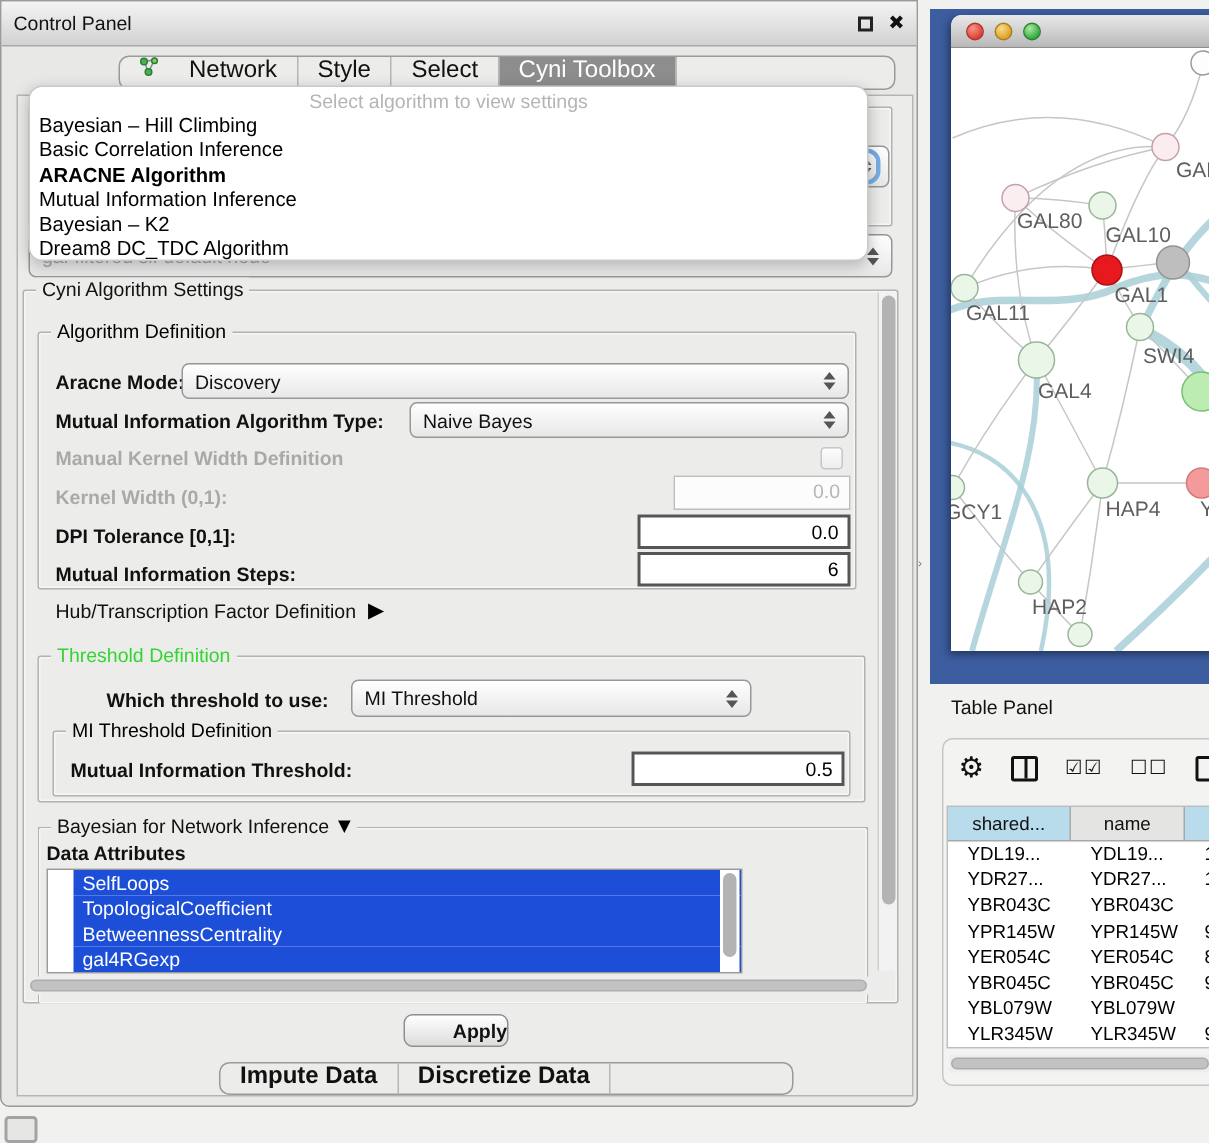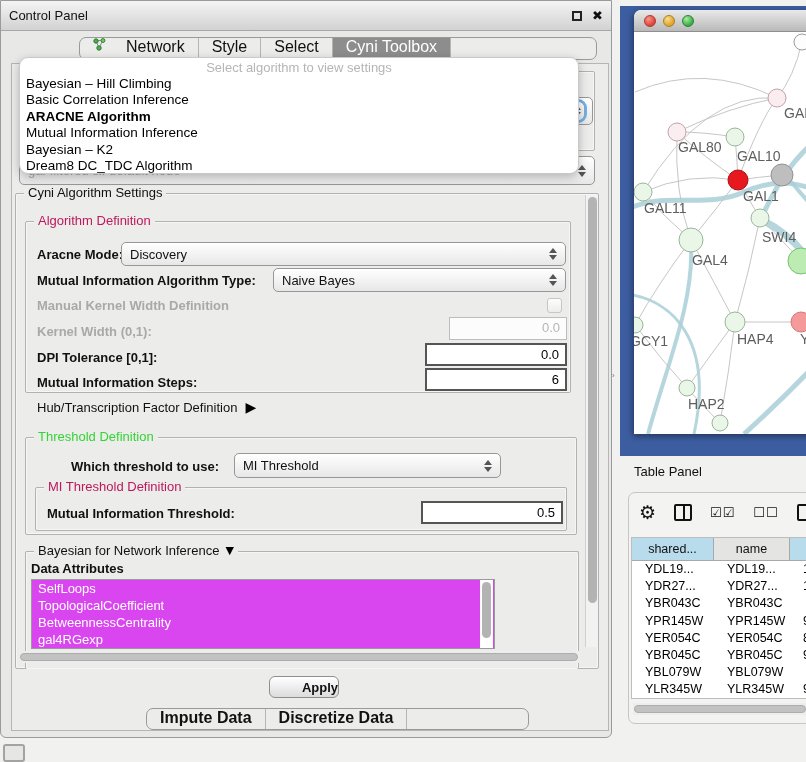--- a/index.html
+++ b/index.html
@@ -49,31 +49,31 @@
 
   
   .content { position:absolute; left:10px; top:62px; width:598px; height:668px;
         background:#ececea; border:1px solid #b5b5b5; }
 
   label.b { font-weight:bold; font-size:13px; color:#111; }
   label.dis { color:#a9a9a9; }
   .field { position:absolute; background:#fff; border:2px solid #555; font-size:13px;
         text-align:right; padding:2px 6px; color:#000; }
   .field.dis { border:1px solid #bdbdbd; color:#b5b5b5; background:#fcfcfc; }
-  .blue-title { color:#be185d; }
+  .blue-title { color:#000000; }
   .green-title { color:#35d435; }
 
   .scrollbar-v { position:absolute; width:13px; background:#f2f2f2; border-left:1px solid #d0d0d0; }
   .thumb-v { position:absolute; left:2px; width:9px; background:#b3b3b3; border-radius:5px; }
   .scrollbar-h { position:absolute; height:12px; background:#ededed; }
   .thumb-h { position:absolute; top:2px; height:8px; background:#c2c2c2; border-radius:5px; border:1px solid #adadad; }
 
   .attr-list { position:absolute; background:#fff; border:1px solid #9a9a9a; overflow:hidden; }
   .attr-item { height:17px; line-height:17px; padding:0 6px; font-size:13px; color:#000; }
-  .attr-item.sel { background:#d946ef; color:#fff; }
+  .attr-item.sel { background:#1d4ed8; color:#fff;margin-left:17px; }
 
   .btn { position:absolute; border:1px solid #8f8f8f; border-radius:6px;
         background:linear-gradient(#ffffff,#dcdcdc); font-size:13px; font-weight:bold;
         display:flex; align-items:center; justify-content:flex-end; color:#111; }
 
   .checkbox { position:absolute; width:15px; height:15px; border:1px solid #c6c6c6; border-radius:3px;
         background:linear-gradient(#fdfdfd,#ededed); }
 
   .hub-row { position:absolute; font-size:13px; color:#111; display:flex; align-items:center; gap:8px; }
   .arrow-r { font-family:"DejaVu Sans",sans-serif; font-size:14px; color:#000; }

